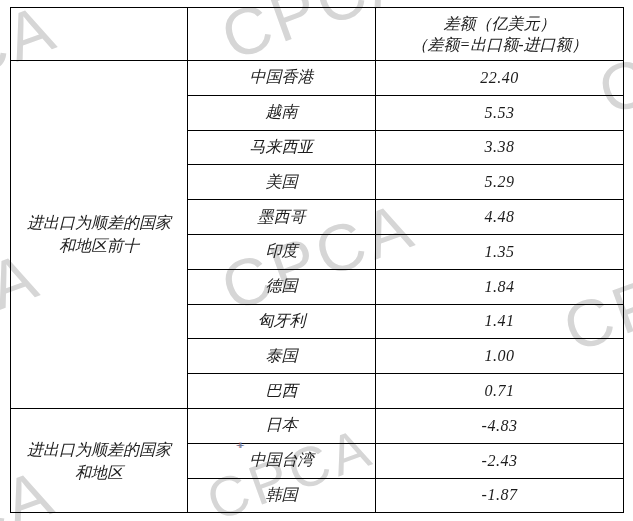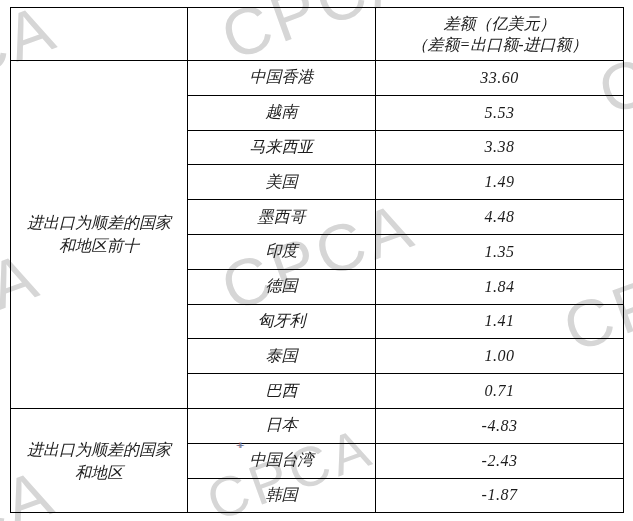--- a/index.html
+++ b/index.html
@@ -72,33 +72,33 @@
         <div>（差额=出口额-进口额）</div>
       </td>
     </tr>
 
     <tr class="row">
       <td class="grp" rowspan="10">
         <div>进出口为顺差的国家</div>
         <div>和地区前十</div>
       </td>
       <td>中国香港</td>
-      <td class="val">33.60</td>
+      <td class="val">22.40</td>
     </tr>
     <tr class="row">
       <td>越南</td>
       <td class="val">5.53</td>
     </tr>
     <tr class="row">
       <td>马来西亚</td>
       <td class="val">3.38</td>
     </tr>
     <tr class="row">
       <td>美国</td>
-      <td class="val">1.49</td>
+      <td class="val">5.29</td>
     </tr>
     <tr class="row">
       <td>墨西哥</td>
       <td class="val">4.48</td>
     </tr>
     <tr class="row">
       <td>印度</td>
       <td class="val">1.35</td>
     </tr>
     <tr class="row">

